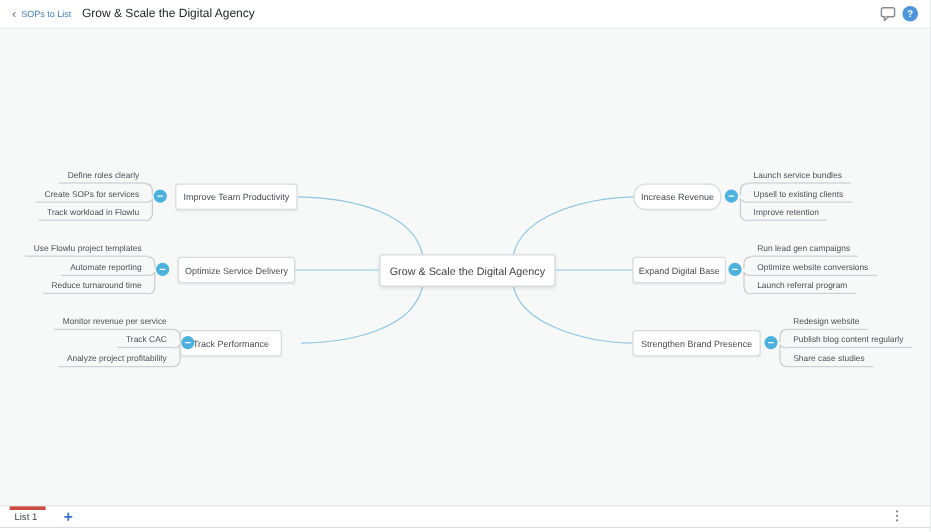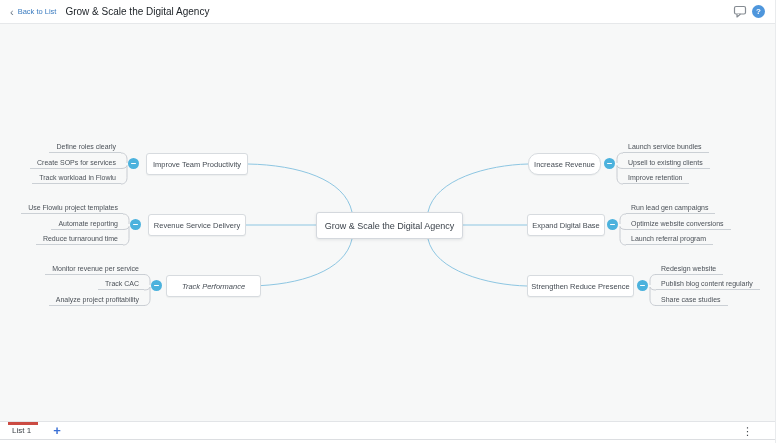--- a/index.html
+++ b/index.html
@@ -82,21 +82,21 @@
   }
 </style>
 </head>
 <body>
 
 <div id="app">
 
   <div id="header">
     <div class="back-link">
       <span class="back-chevron">‹</span>
-      <span class="back-text">Back to List</span>
+      <span class="back-text">SOPs to List</span>
     </div>
     <div class="doc-title">Grow &amp; Scale the Digital Agency</div>
     <div class="header-right">
       <svg class="comment-icon" viewBox="0 0 14 13">
         <rect x="1.5" y="1.5" width="11" height="7.5" rx="1.5" fill="none" stroke="#858b92" stroke-width="1.2"></rect>
         <path d="M4 9 L4 12 L7.5 9" fill="#fff" stroke="#858b92" stroke-width="1.2" stroke-linejoin="round"></path>
       </svg>
       <div class="help-icon">?</div>
     </div>
   </div>
@@ -116,25 +116,25 @@
       <path class="edge-gray" d="M123,190 C127,190 129,192.5 129,196.5 L129,200 M123,205.5 C126,205.5 128.5,204.8 129,202.5 M123,221 C127,221 129,218.5 129,214.5 L129,202.5"></path>
       <path class="edge-gray" d="M144,250.5 C148,250.5 150,253 150,257 L150,261 M144,266 C147,266 149.5,265.3 150,263 M144,281.5 C148,281.5 150,279 150,275 L150,263"></path>
       <path class="edge-gray" d="M623,129 C619,129 617,131.5 617,135.5 L617,139 M623,144.5 C620,144.5 617.5,143.8 617,141.5 M623,160 C619,160 617,157.5 617,153.5 L617,141.5"></path>
       <path class="edge-gray" d="M626,190 C622,190 620,192.5 620,196.5 L620,200 M626,205.5 C623,205.5 620.5,204.8 620,202.5 M626,221 C622,221 620,218.5 620,214.5 L620,202.5"></path>
       <path class="edge-gray" d="M656,250.5 C652,250.5 650,253 650,257 L650,261 M656,266 C653,266 650.5,265.3 650,263 M656,281.5 C652,281.5 650,279 650,275 L650,263"></path>
     </svg>
 
     <div class="root-node">Grow &amp; Scale the Digital Agency</div>
 
     <div class="node" style="left:146px; top:129px; width:102px;">Improve Team Productivity</div>
-    <div class="node" style="left:148px; top:190px; width:98px;">Revenue Service Delivery</div>
-    <div class="node" style="left:166px; top:251px; width:95px;font-style:italic;">Track Performance</div>
+    <div class="node" style="left:148px; top:190px; width:98px;">Optimize Service Delivery</div>
+    <div class="node" style="left:150px; top:251px; width:85px;">Track Performance</div>
     <div class="node" style="left:528px; top:129px; width:73px;border-radius:10px;">Increase Revenue</div>
     <div class="node" style="left:527px; top:190px; width:78px;">Expand Digital Base</div>
-    <div class="node" style="left:527px; top:251px; width:107px;">Strengthen Reduce Presence</div>
+    <div class="node" style="left:527px; top:251px; width:107px;">Strengthen Brand Presence</div>
 
     <div class="collapse-btn" style="left:128px; top:134px;">
         <span class="minus"></span>
       </div>
     <div class="collapse-btn" style="left:130px; top:195px;">
         <span class="minus"></span>
       </div>
     <div class="collapse-btn" style="left:151px; top:256px;">
         <span class="minus"></span>
       </div>

